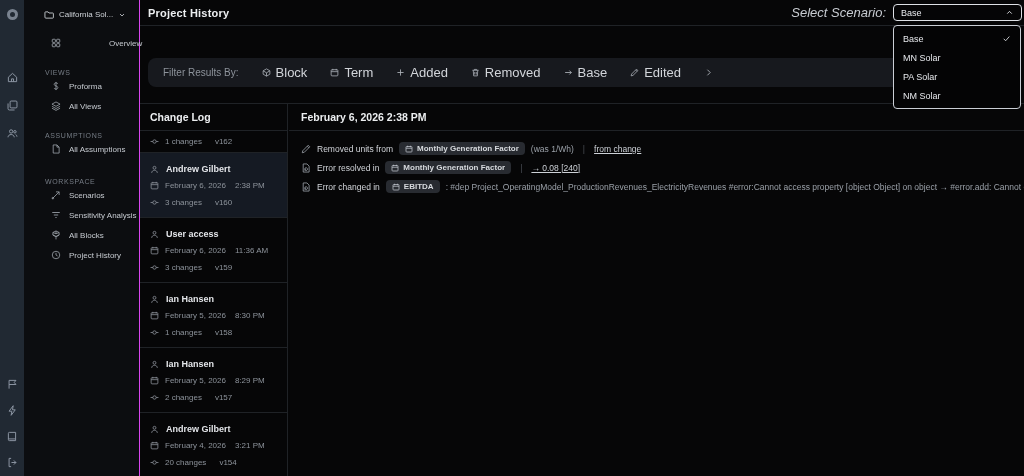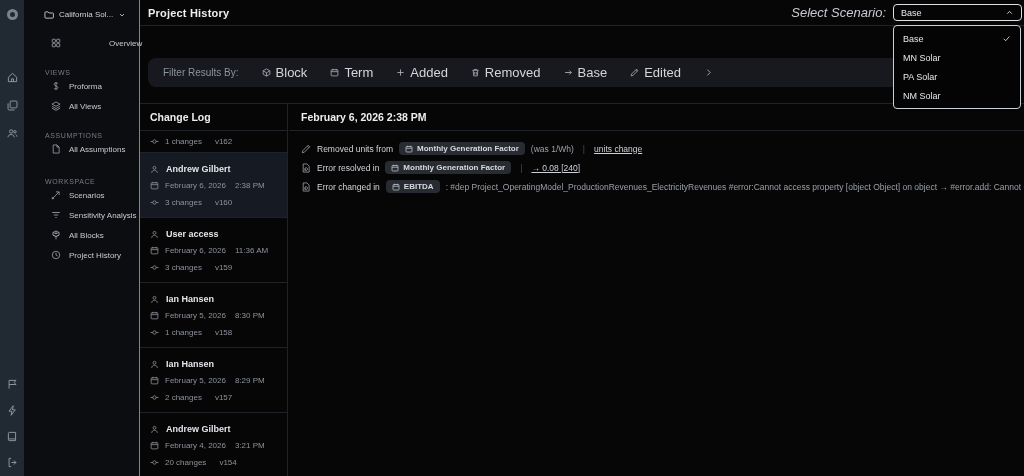--- a/index.html
+++ b/index.html
@@ -511,21 +511,21 @@
             <span class="cic">
               <svg width="8" height="8" viewBox="0 0 16 16" fill="none" stroke="currentColor" stroke-width="1.6">
                 <rect x="2" y="3" width="12" height="11" rx="1.5"></rect>
                 <path d="M2 6.5h12M5 1.5v3M11 1.5v3"></path>
               </svg>
             </span>
             <span>Monthly Generation Factor</span>
           </span>
         <span class="d-dim">(was 1/Wh)</span>
         <span class="pipe">|</span>
-        <span class="d-link">units change</span>
+        <span class="d-link">from change</span>
       </div>
 
       <div class="d-row">
         <span class="dic">
             <svg width="10" height="10" viewBox="0 0 16 16" fill="none" stroke="currentColor" stroke-width="1.3">
               <path d="M3.5 1.5h6L13 5v9.5h-9.5z"></path>
               <path d="M6 9.5a2.2 2.2 0 1 1 .6 1.9M6 12v-2h2"></path>
             </svg>
           </span>
         <span>Error resolved in</span>

